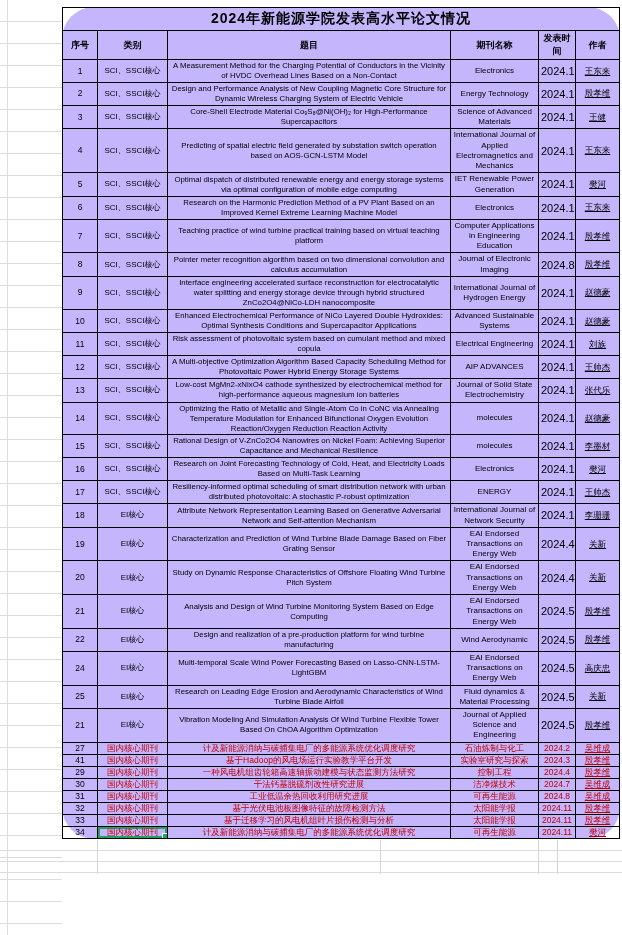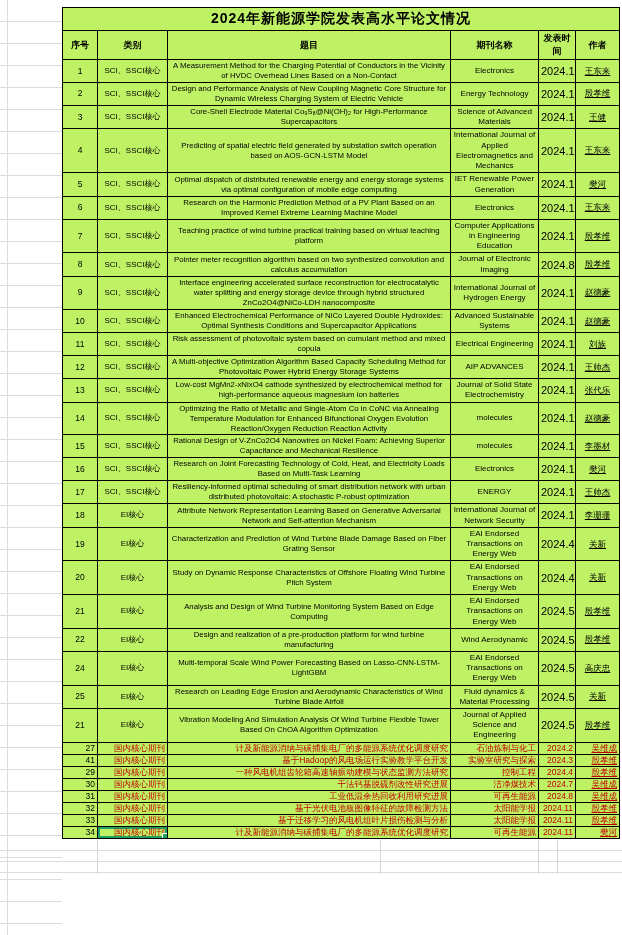--- a/index.html
+++ b/index.html
@@ -18,31 +18,32 @@
   .bottom-grid{
     position:relative;z-index:1;height:34px;margin-top:1px;
     background-image:
       repeating-linear-gradient(to bottom,transparent 0 10px,#dcdcdc 10px 11px),
       linear-gradient(90deg,transparent 0 97px,#d4d4d4 97px 98px,transparent 98px 380px,#d4d4d4 380px 381px,transparent 381px 538px,#d4d4d4 538px 539px,transparent 539px 557px,#d4d4d4 557px 558px,transparent 558px);
   }
   table{
     position:relative;z-index:2;
     margin:7px 13px 0 62px;
     border-collapse:collapse;table-layout:fixed;width:557px;
-    background:#bef264;
+    background:#c4b5fd;
+    border-radius:32px;
   }
   td,th{border:1px solid #000;vertical-align:middle;text-align:center;padding:0 1px;overflow:hidden;}
   .title-cell{height:22px;font-size:14px;font-weight:bold;letter-spacing:1px;}
   th{height:13px;font-size:9px;font-weight:bold;padding:1px;}
   tbody td{font-size:8px;line-height:1.28;padding:1px 2px;}
   td.c0{font-size:8.5px;}
   td.c2{font-size:7.8px;}
   td.c4{font-size:11px;letter-spacing:0;}
   td.c5{font-size:8.5px;text-decoration:underline;}
-  tr.red-row td{line-height:11px;padding-top:0;padding-bottom:0;font-size:8.5px;text-align:right;}
+  tr.red-row td{line-height:11px;padding-top:0;padding-bottom:0;font-size:8.5px;}
   tr.red-row td:not(.c0){color:var(--red,#c00000);}
   td.selected{box-shadow:inset 0 0 0 2px var(--green,#21a366);position:relative;}
   td.selected::after{
     content:'';position:absolute;right:-1px;bottom:-1px;width:4px;height:4px;
     background:var(--green,#21a366);border:1px solid #fff;
   }
 </style>
 </head>
 <body>
 
@@ -123,21 +124,21 @@
         <td class="c0">7</td>
         <td class="c1">SCI、SSCI核心</td>
         <td class="c2">Teaching practice of wind turbine practical training based on virtual teaching platform</td>
         <td class="c3">Computer Applications in Engineering Education</td>
         <td class="c4">2024.1</td>
         <td class="c5">殷孝维</td>
       </tr>
       <tr>
         <td class="c0">8</td>
         <td class="c1">SCI、SSCI核心</td>
-        <td class="c2">Pointer meter recognition algorithm based on two synthesized convolution and calculus accumulation</td>
+        <td class="c2">Pointer meter recognition algorithm based on two dimensional convolution and calculus accumulation</td>
         <td class="c3">Journal of Electronic Imaging</td>
         <td class="c4">2024.8</td>
         <td class="c5">殷孝维</td>
       </tr>
       <tr>
         <td class="c0">9</td>
         <td class="c1">SCI、SSCI核心</td>
         <td class="c2">Interface engineering accelerated surface reconstruction for electrocatalytic water splitting and energy storage device through hybrid structured ZnCo2O4@NiCo-LDH nanocomposite</td>
         <td class="c3">International Journal of Hydrogen Energy</td>
         <td class="c4">2024.10</td>

